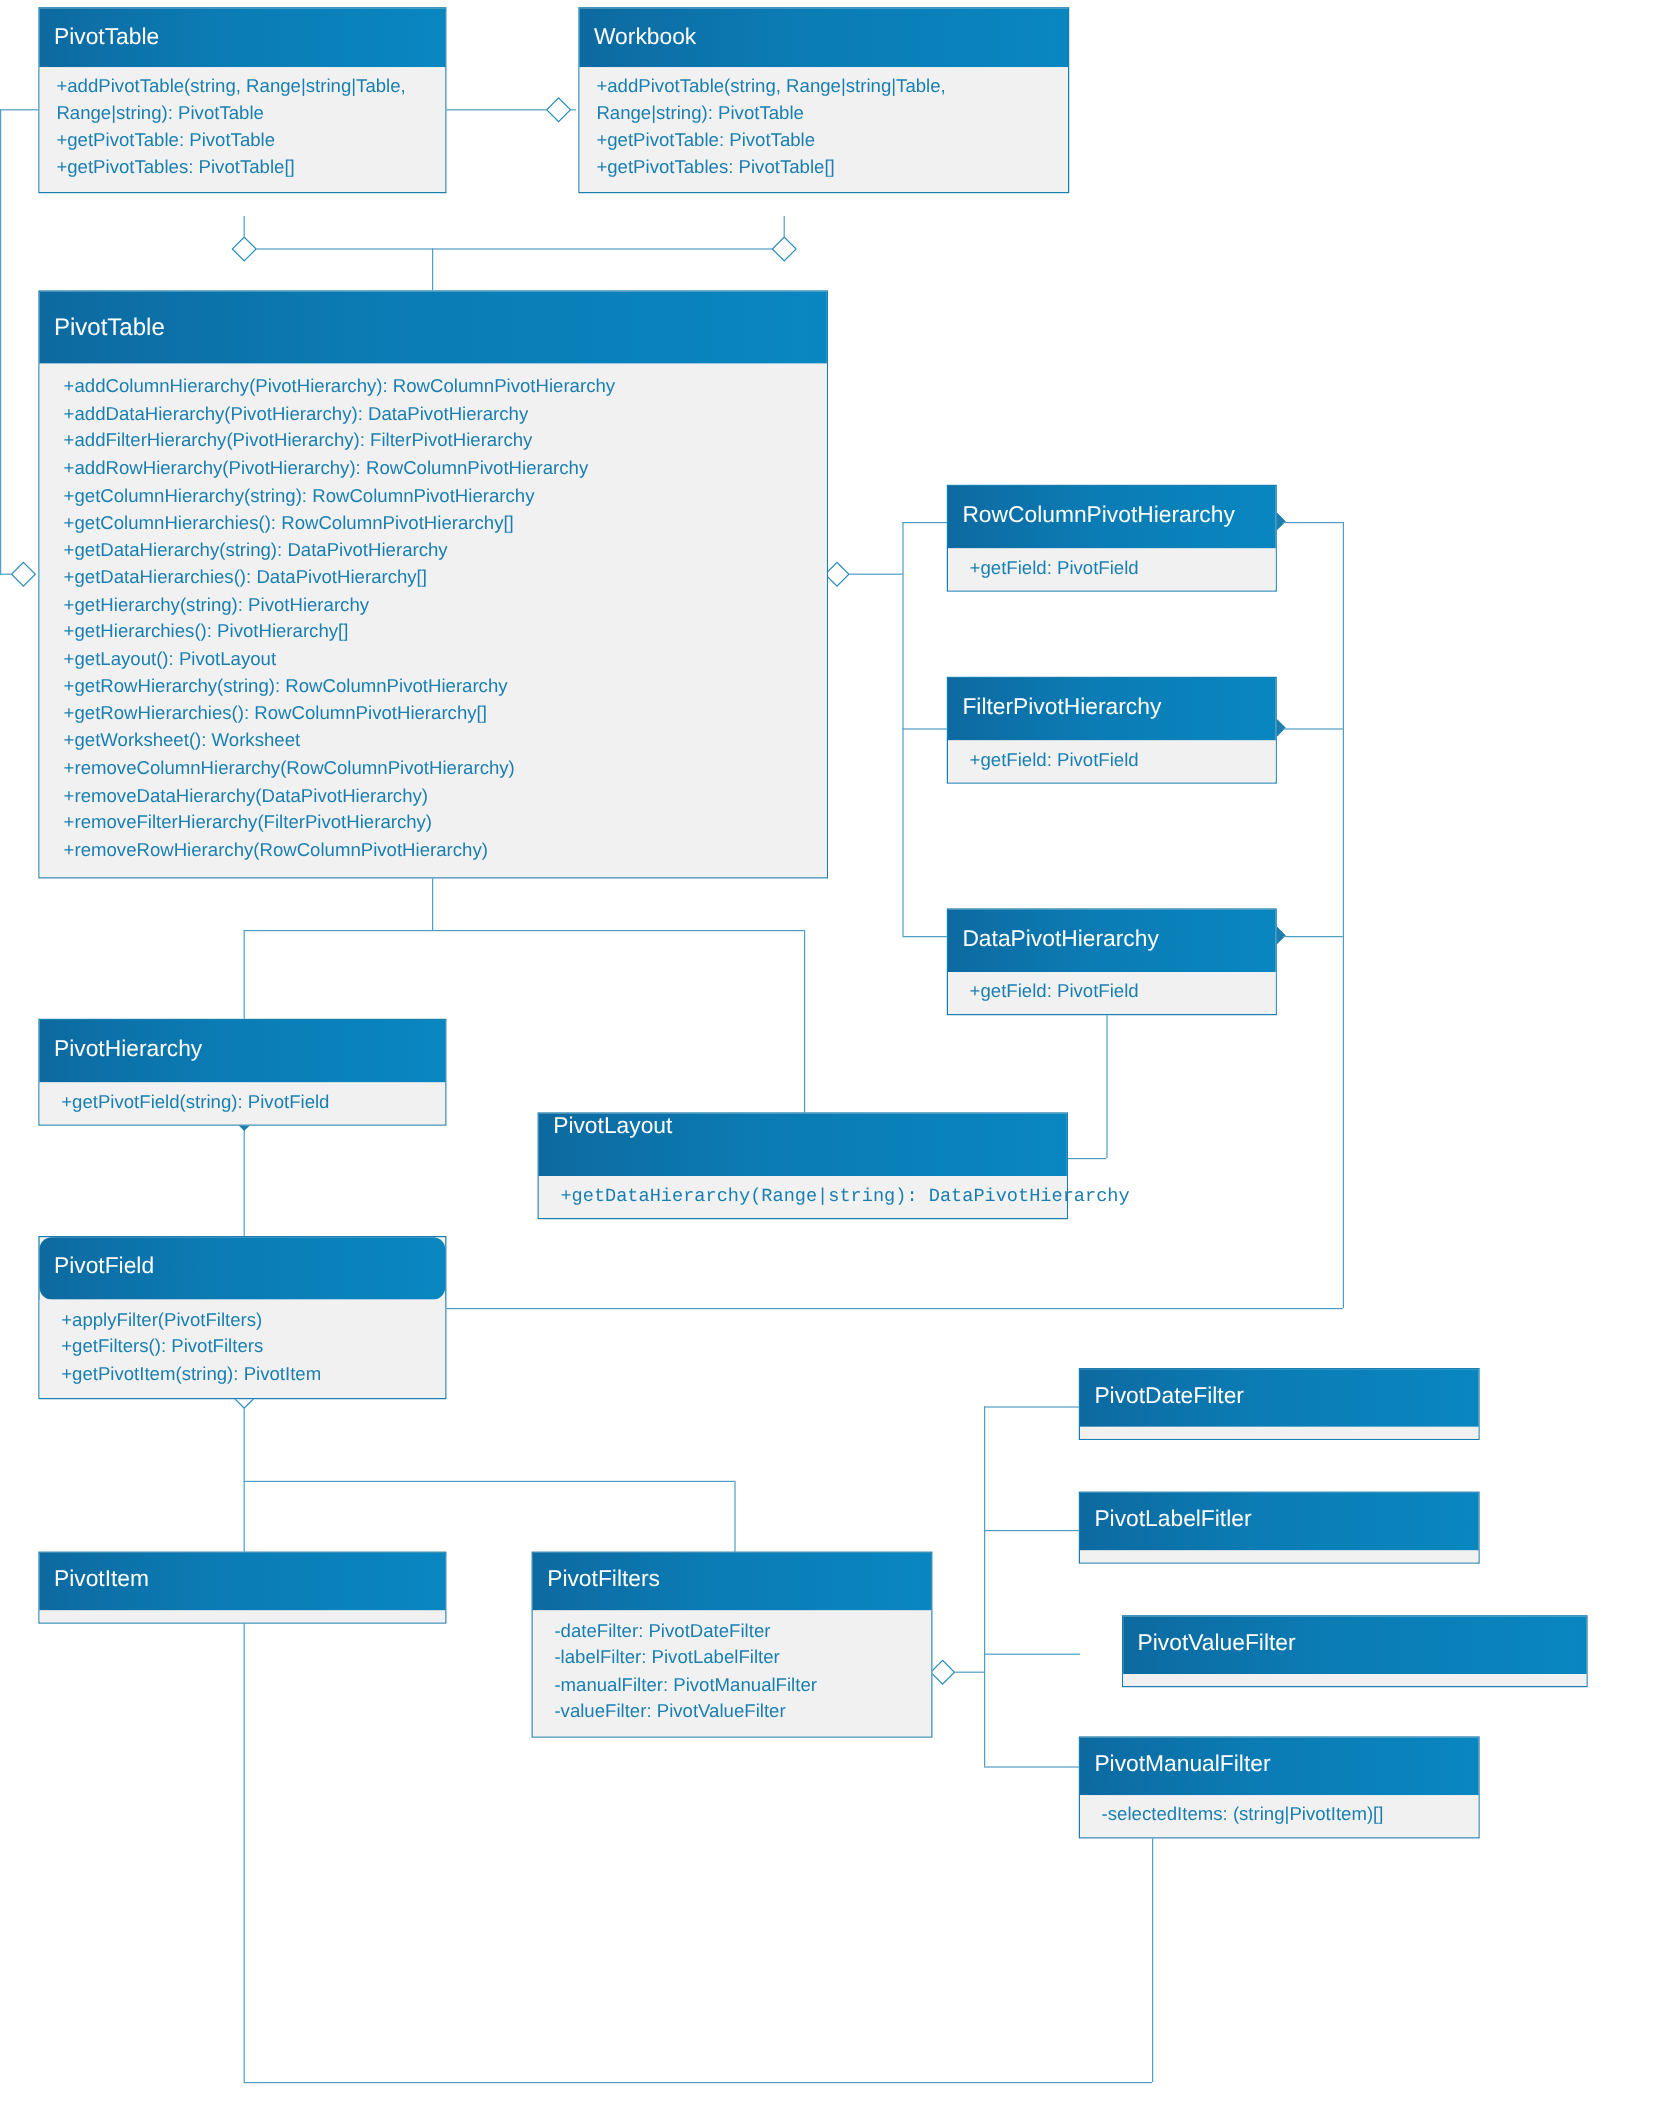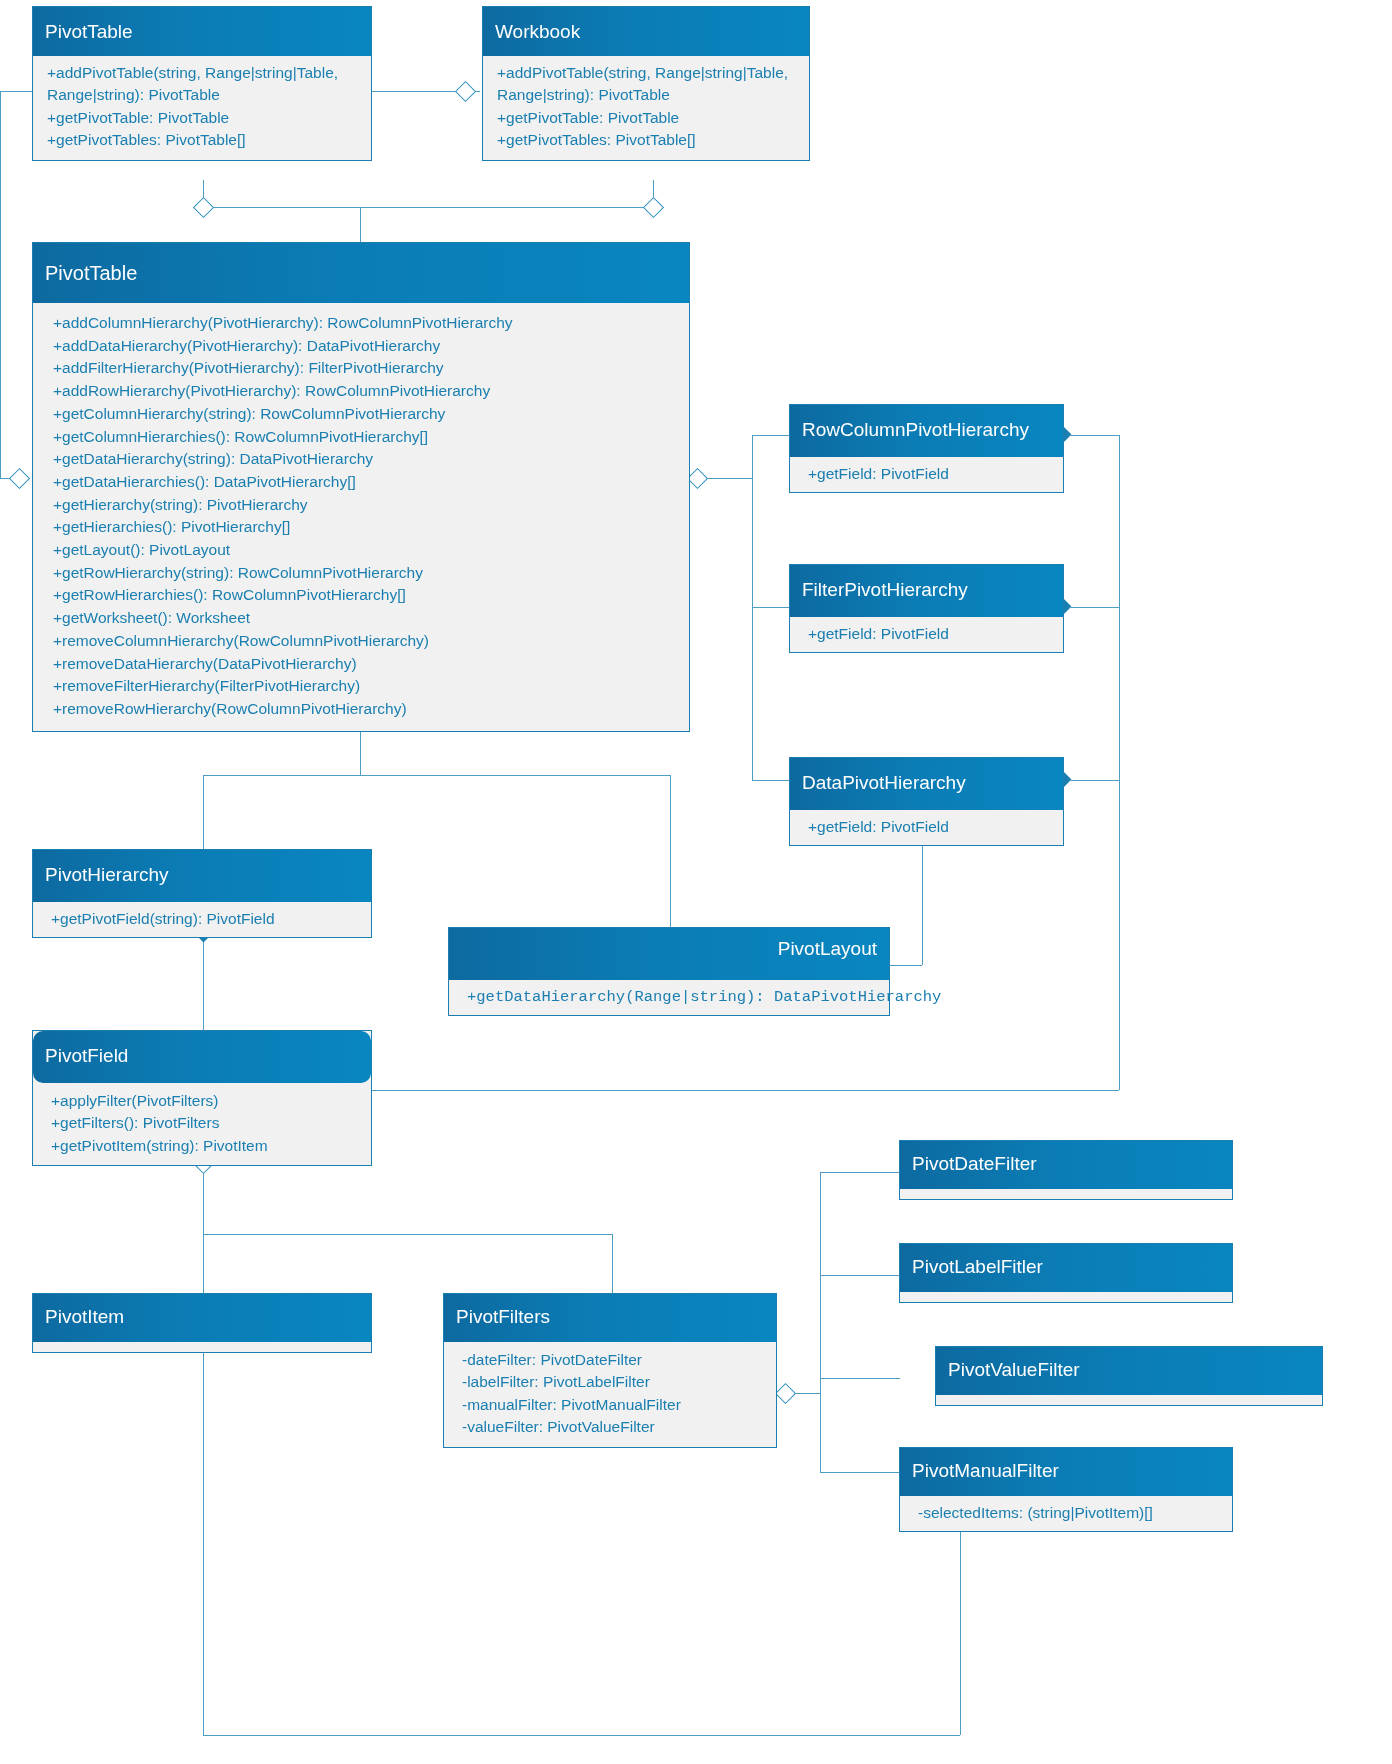--- a/index.html
+++ b/index.html
@@ -146,21 +146,21 @@
 
   <div class="uml-class" style="left:32px; top:6px; width:340px;">
     <div class="uml-header">PivotTable</div>
     <div class="uml-body">
       <div class="member wrap">+addPivotTable(string, Range|string|Table, Range|string): PivotTable</div>
       <div class="member">+getPivotTable: PivotTable</div>
       <div class="member">+getPivotTables: PivotTable[]</div>
     </div>
   </div>
 
-  <div class="uml-class" style="left:482px; top:6px; width:328px;">
+  <div class="uml-class" style="left:482px; top:6px; width:409px;">
     <div class="uml-header">Workbook</div>
     <div class="uml-body">
       <div class="member wrap">+addPivotTable(string, Range|string|Table, Range|string): PivotTable</div>
       <div class="member">+getPivotTable: PivotTable</div>
       <div class="member">+getPivotTables: PivotTable[]</div>
     </div>
   </div>
 
   <div class="uml-class" style="left:32px; top:242px; width:658px;">
     <div class="uml-header" style="height:60px; font-size:20px; padding-top:18px;">PivotTable</div>
@@ -208,21 +208,21 @@
   </div>
 
   <div class="uml-class" style="left:32px; top:849px; width:340px;">
     <div class="uml-header" style="height:52px; padding-top:14px;">PivotHierarchy</div>
     <div class="uml-body" style="padding:6px 10px 7px 18px;">
       <div class="member">+getPivotField(string): PivotField</div>
     </div>
   </div>
 
   <div class="uml-class" style="left:448px; top:927px; width:442px;">
-    <div class="uml-header" style="height:52px; padding-top:10px;text-align:right;">PivotLayout</div>
+    <div class="uml-header" style="height:52px; padding-top:0;">PivotLayout</div>
     <div class="uml-body" style="padding:6px 10px 7px 18px;font-family:Liberation Mono, monospace;">
       <div class="member">+getDataHierarchy(Range|string): DataPivotHierarchy</div>
     </div>
   </div>
 
   <div class="uml-class" style="left:32px; top:1030px; width:340px;">
     <div class="uml-header" style="height:52px; padding-top:14px;border-radius:10px;">PivotField</div>
     <div class="uml-body" style="padding:7px 10px 8px 18px;">
       <div class="member">+applyFilter(PivotFilters)</div>
       <div class="member">+getFilters(): PivotFilters</div>

